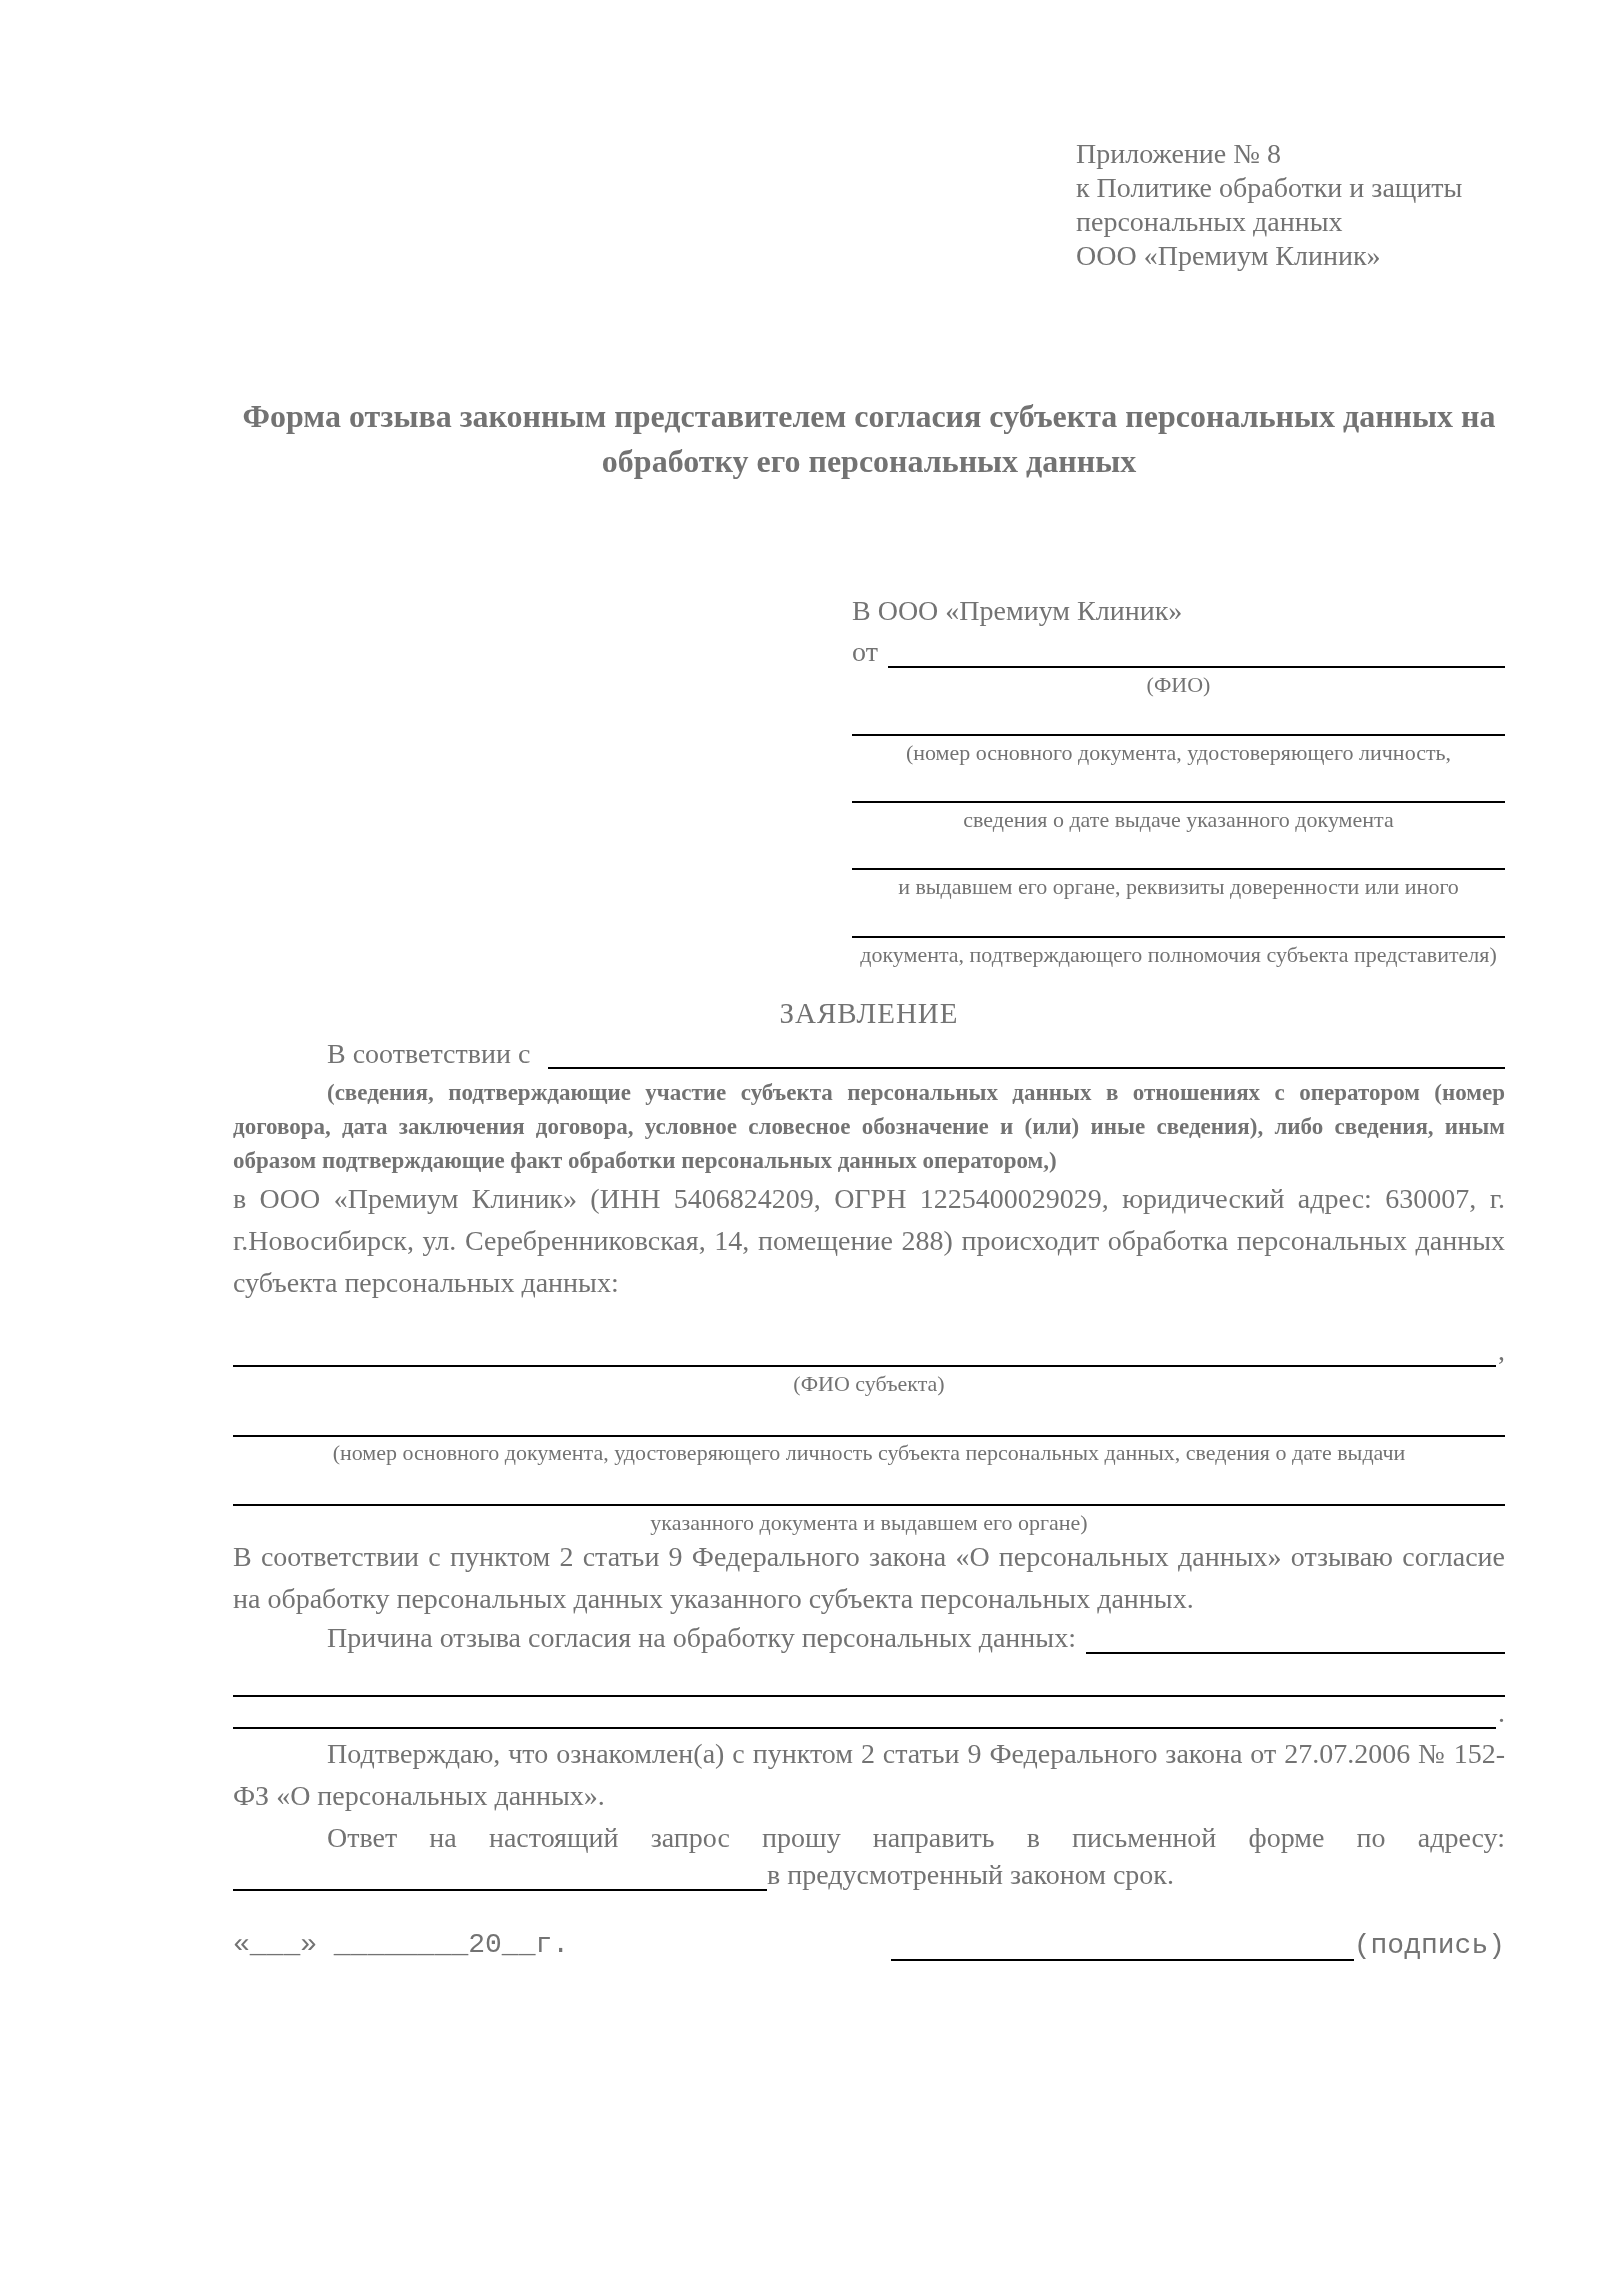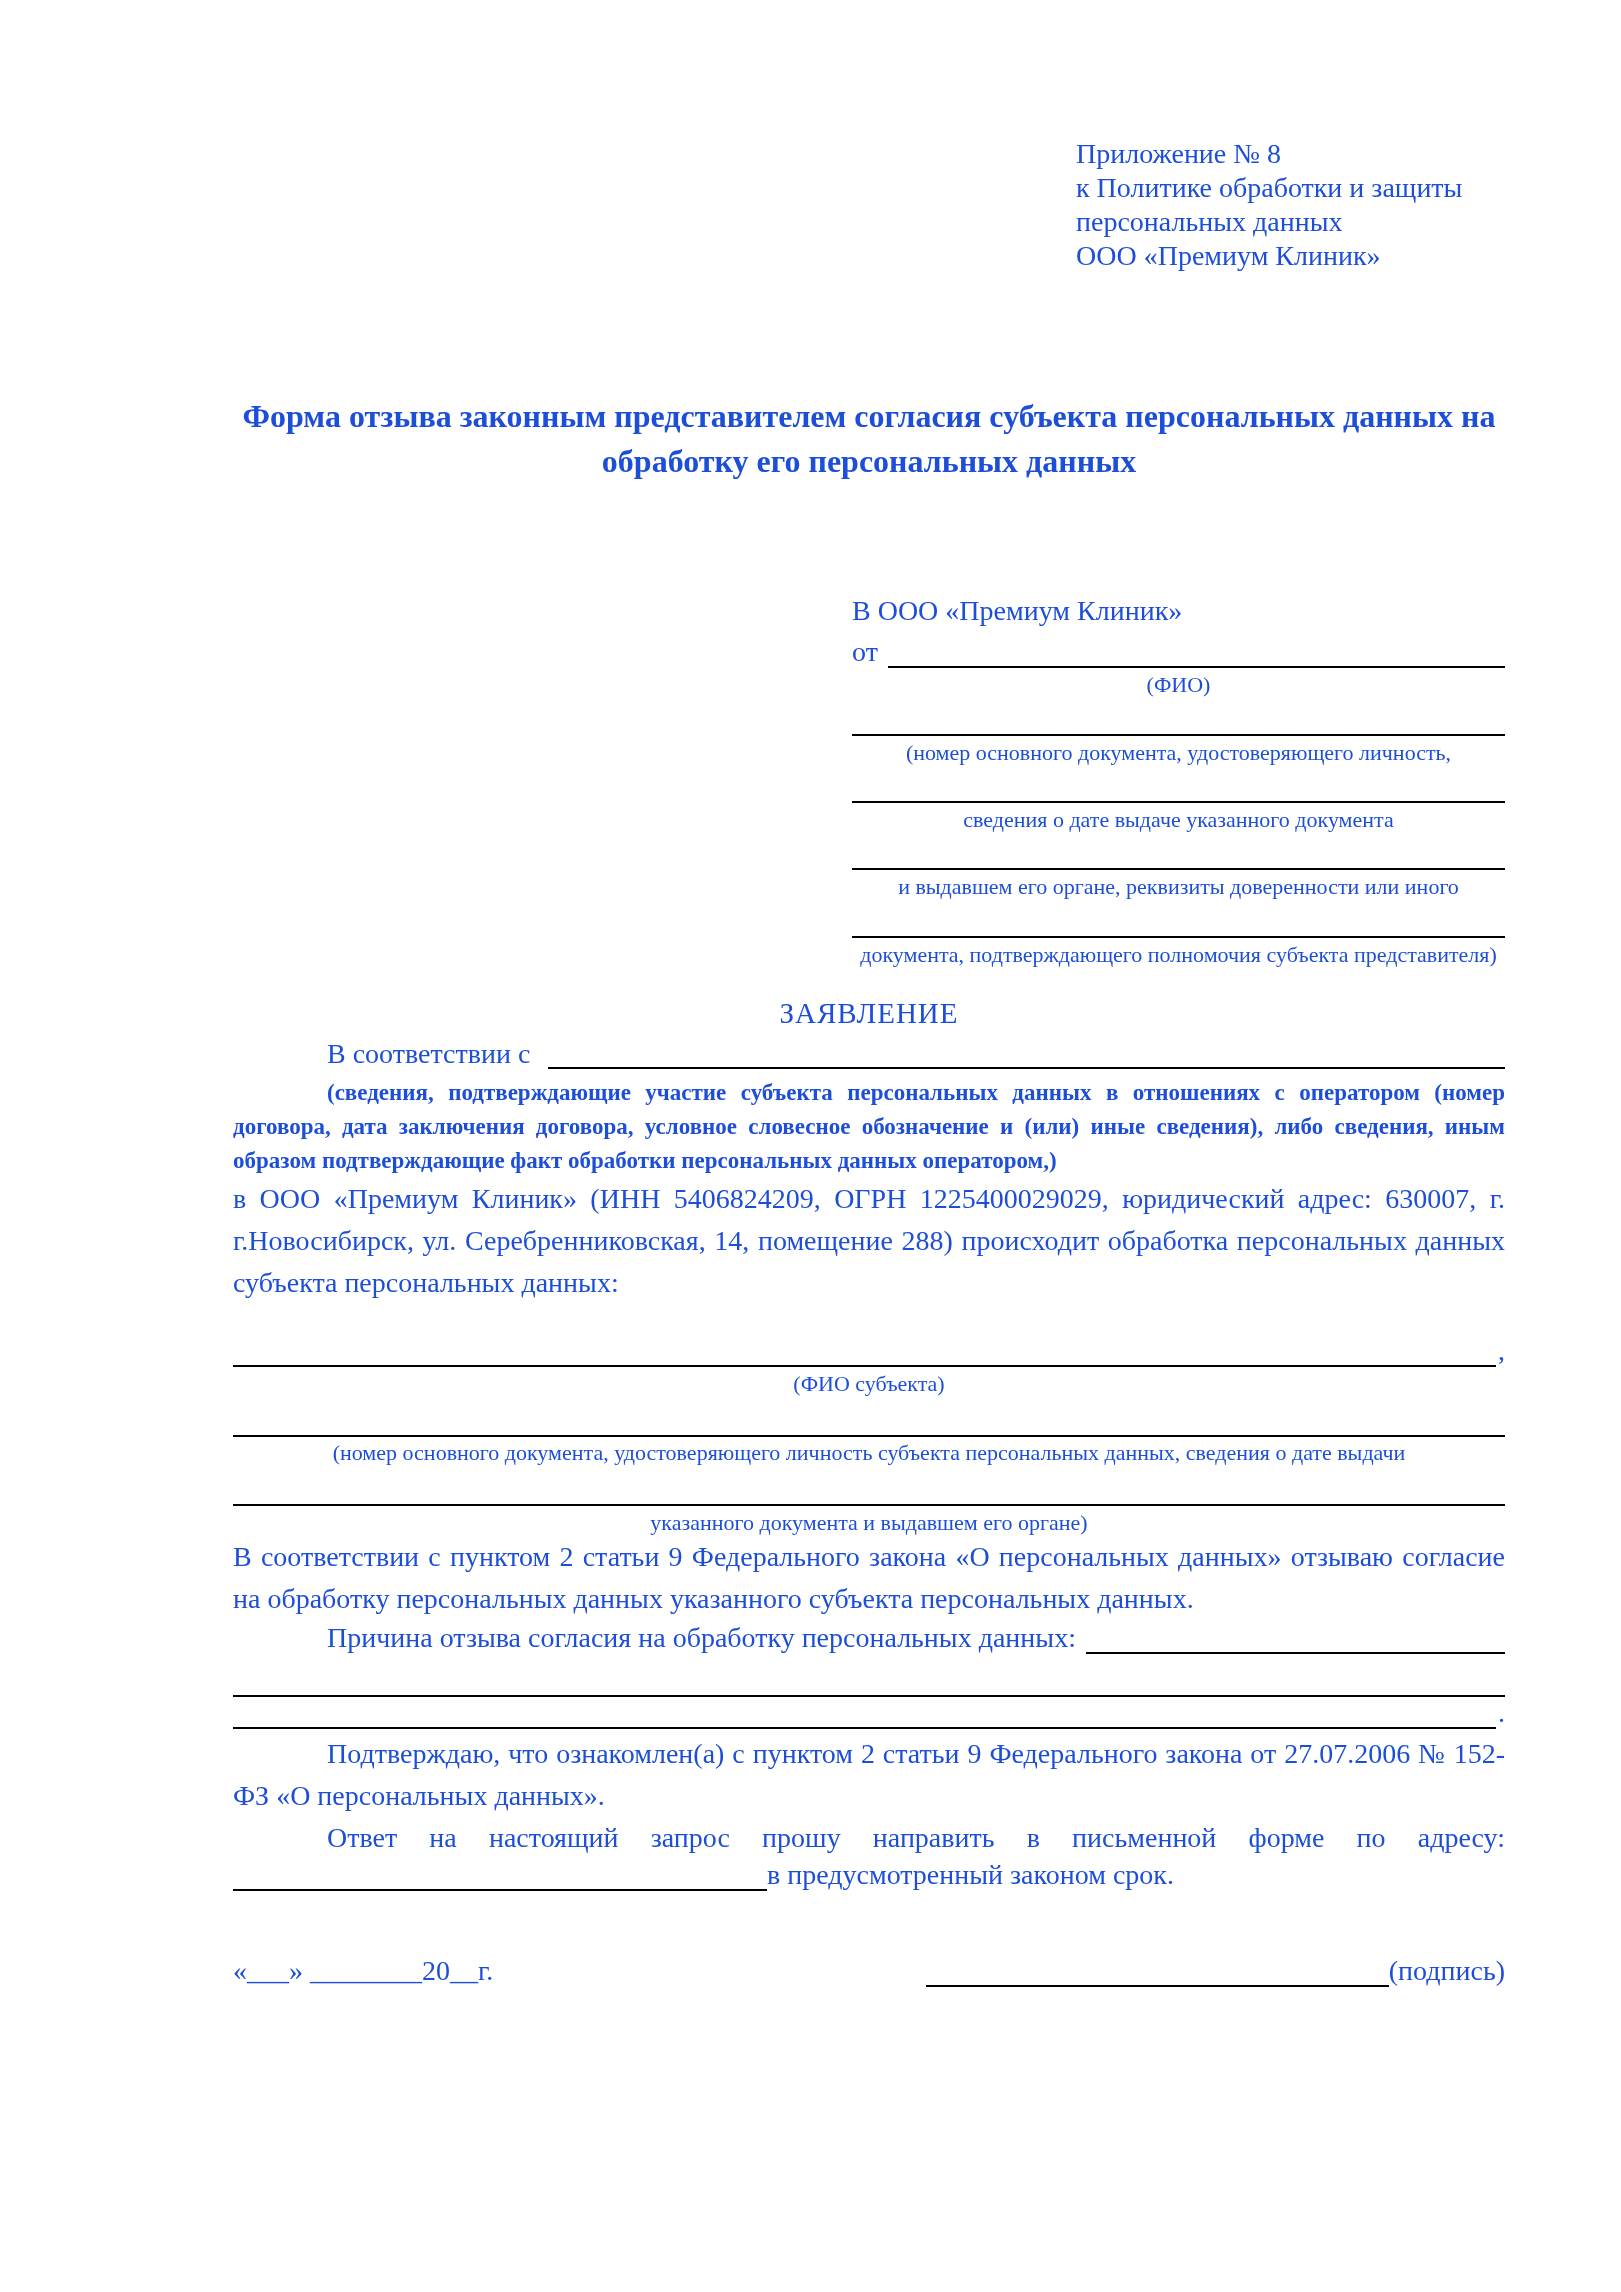--- a/index.html
+++ b/index.html
@@ -5,21 +5,21 @@
   html, body {
     margin: 0;
     padding: 0;
     background: #ffffff;
   }
   .page {
     position: relative;
     width: 1621px;
     height: 2293px;
     background: #ffffff;
-    color: #1d4ed8;
+    color: #737373;
     font-family: "Liberation Serif", "DejaVu Serif", serif;
     font-size: 28px;
     box-sizing: border-box;
     padding: 137px 116px 0 233px;
     overflow: hidden;
   }
   .content { width: 100%; }
 
   
   .header-block {
@@ -110,21 +110,22 @@
     flex: 0 0 534px;
     border-bottom: 2.9px solid #000;
     height: 1.05em;
   }
 
   
   .footer-row {
     display: flex;
     justify-content: space-between;
     align-items: center;
-    margin-top: 64px;
+    margin-top: 38px;
+    font-family: Liberation Mono, monospace;
   }
   .date-part { white-space: nowrap; }
   .sig-part {
     display: flex;
     align-items: flex-end;
   }
   .sig-line {
     width: 463px;
     border-bottom: 2.9px solid #000;
     height: 1.05em;

